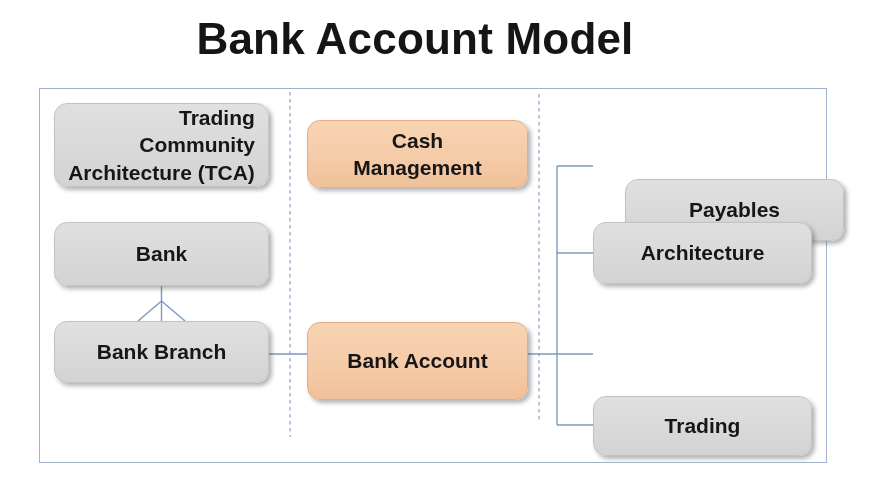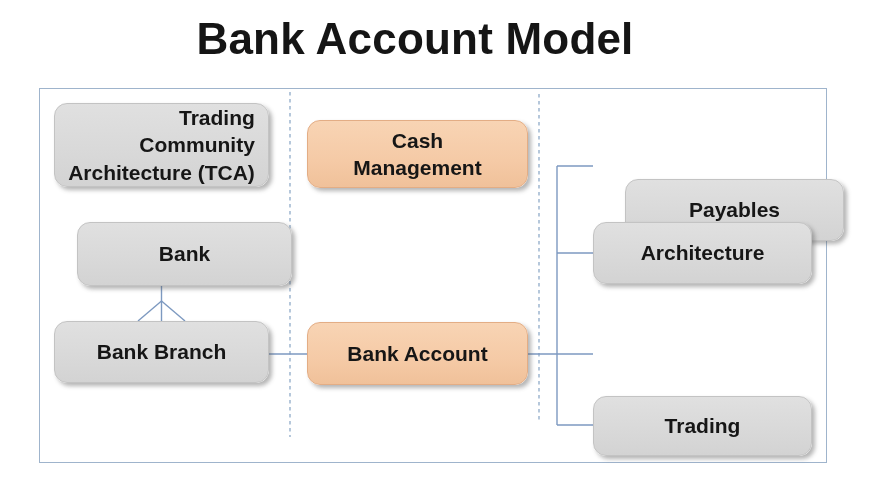--- a/index.html
+++ b/index.html
@@ -72,24 +72,24 @@
   .node.gray {
     background: linear-gradient(180deg, #e0e0e0 0%, var(--node-gray-fill, #d9d9d9) 55%, #d3d3d3 100%);
     border: 1px solid var(--node-gray-border, #c3c3c3);
     text-align: right;
   }
   .node.peach {
     background: linear-gradient(180deg, #f8d4b4 0%, var(--node-peach-fill, #f5caa6) 60%, #f0c19a 100%);
     border: 1px solid var(--node-peach-border, #e3ad85);
   }
   .n-tca         { left: 54px;  top: 103px; width: 215px; height: 84px; }
-  .n-bank        { left: 54px;  top: 222px; width: 215px; height: 64px; margin-left: 23px; }
+  .n-bank        { left: 54px;  top: 222px; width: 215px; height: 64px; }
   .n-bank-branch { left: 54px;  top: 321px; width: 215px; height: 62px; }
   .n-cash        { left: 307px; top: 112px; width: 221px; height: 68px; margin-top: 8px; }
-  .n-account     { left: 307px; top: 322px; width: 221px; height: 63px; }
+  .n-account     { left: 307px; top: 322px; width: 221px; height: 78px; }
   .n-payables    { left: 625px; top: 135px; width: 219px; height: 62px; margin-top: 44px; }
   .n-receivables { left: 593px; top: 222px; width: 219px; height: 62px; }
   .n-payroll     { left: 593px; top: 311px; width: 219px; height: 61px; }
   .n-treasury    { left: 593px; top: 396px; width: 219px; height: 60px; }
 </style>
 </head>
 <body>
 
 <div class="canvas">
 

